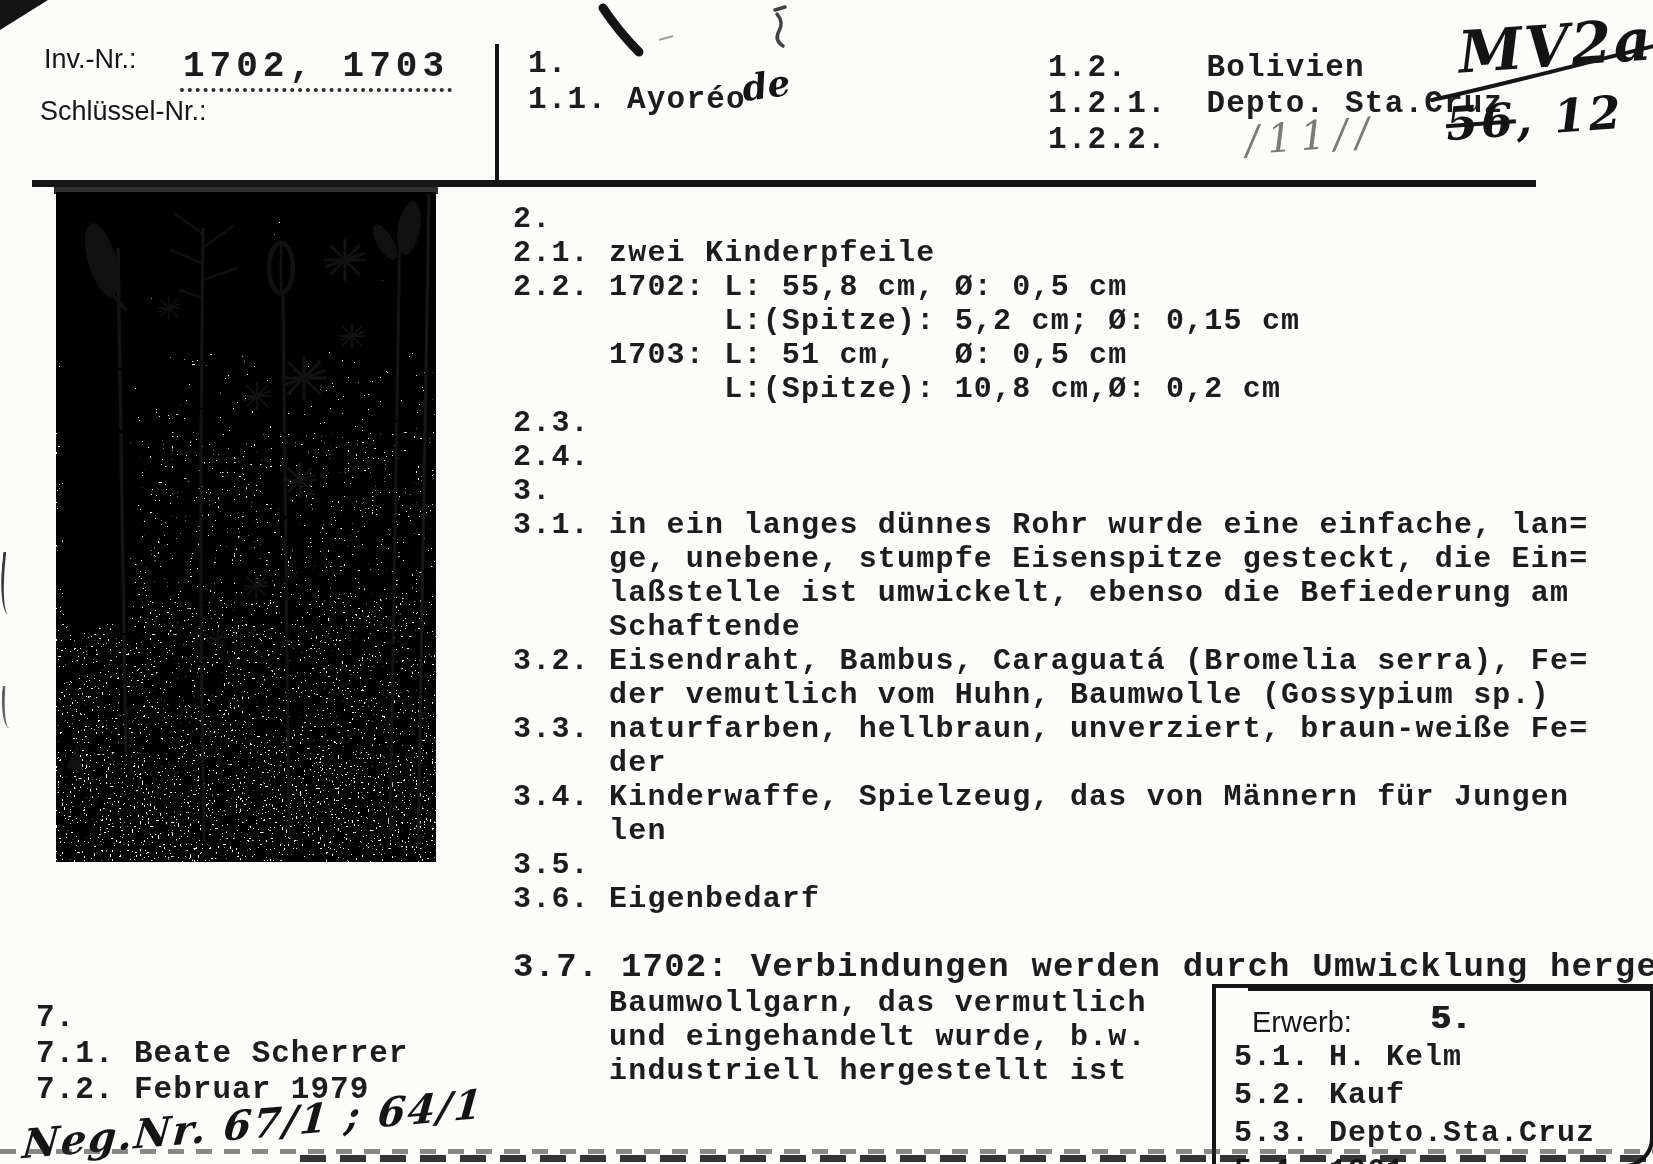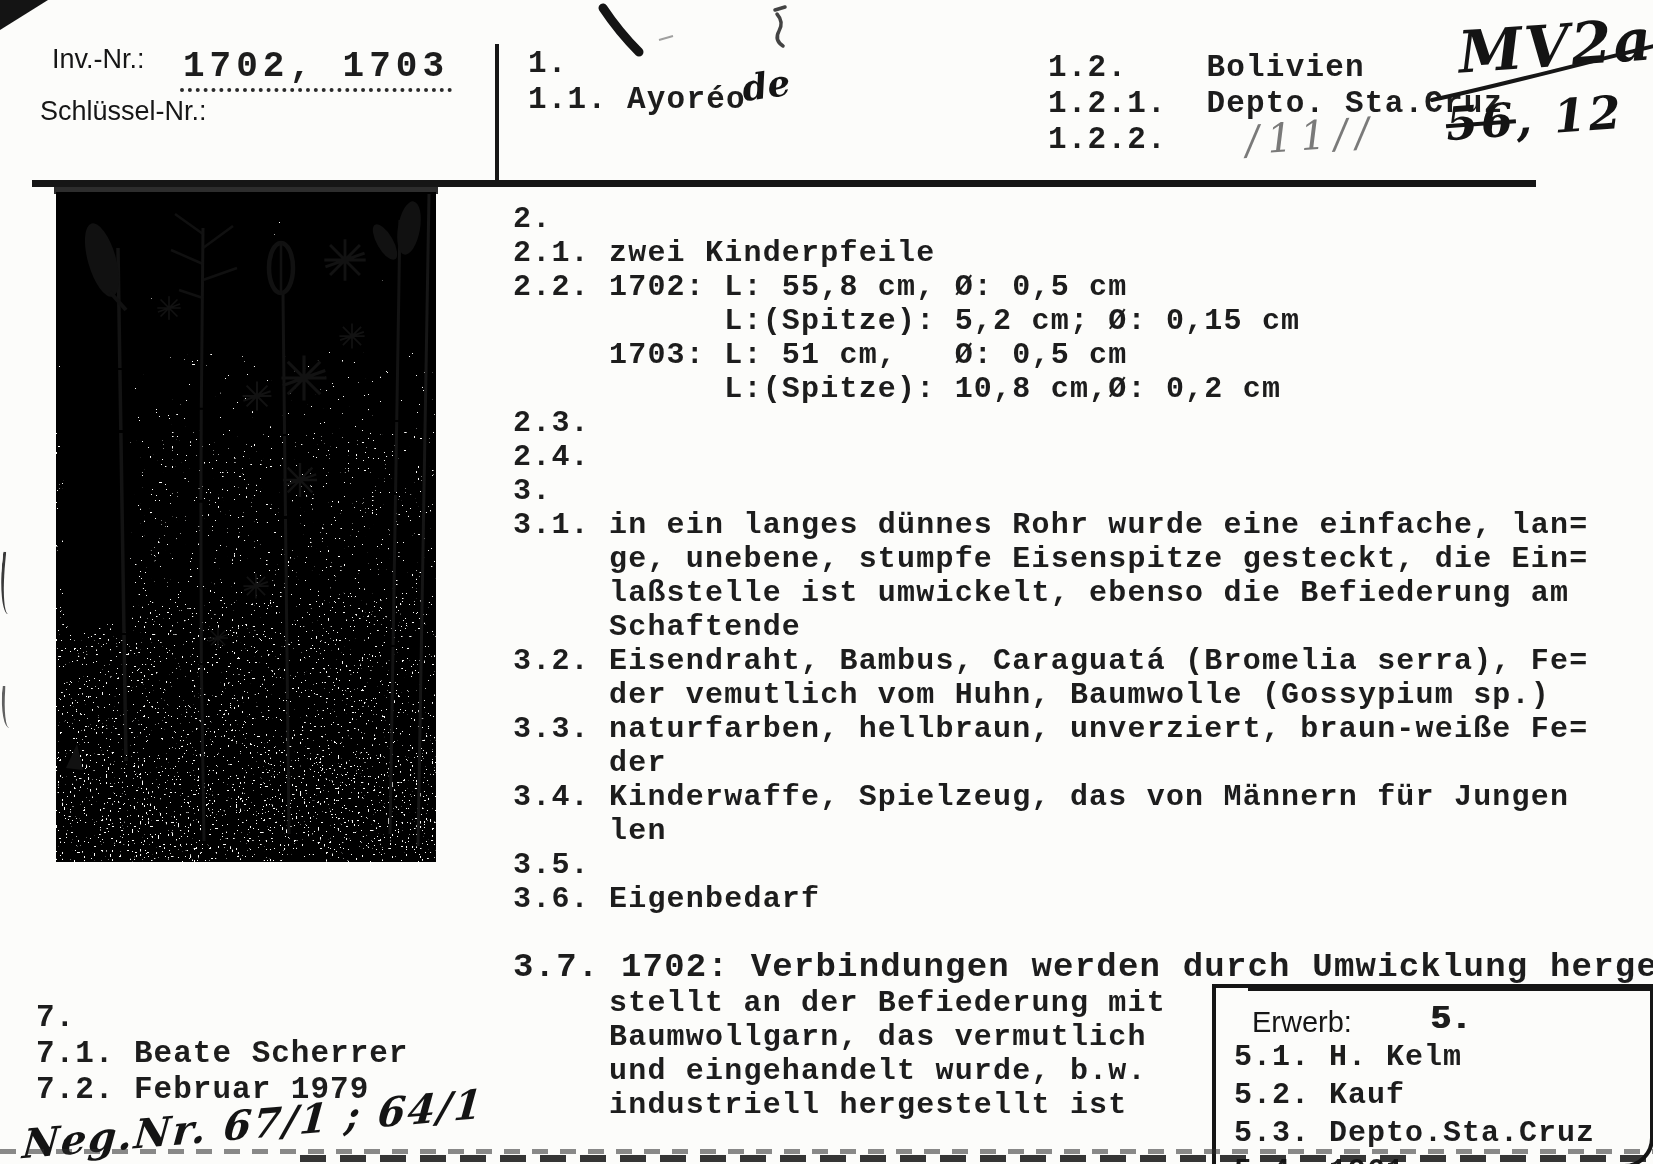--- a/index.html
+++ b/index.html
@@ -41,21 +41,21 @@
   .band{background-repeat:repeat-x;}
   .band1{height:5px;background-image:repeating-linear-gradient(90deg,#2a2a2a 0 16px,transparent 16px 28px);opacity:.55;}
   .band2{height:7px;background-image:repeating-linear-gradient(90deg,#121212 0 26px,transparent 26px 40px);opacity:.85;}
   .arc{border-left:3px solid #3a3a3a;border-radius:0 0 0 90%;}
 </style>
 </head>
 <body>
 
 <div class="abs wedge" style="left:0;top:0"></div>
 
-<div class="abs lbl" style="left:52px;top:44px">Inv.-Nr.:</div>
+<div class="abs lbl" style="left:44px;top:44px">Inv.-Nr.:</div>
 <div class="abs mono inv-value" style="left:183px;top:46px">1702, 1703</div>
 <div class="abs dotted" style="left:180px;top:54px;width:272px;height:34px"></div>
 <div class="abs lbl" style="left:40px;top:96px">Schlüssel-Nr.:</div>
 
 <div class="abs vrule" style="left:495px;top:44px;height:140px"></div>
 <div class="abs hrule" style="left:32px;top:180px;width:1504px"></div>
 
 <svg class="abs" style="left:555px;top:0" width="250" height="70">
   <path d="M48,8 C56,20 70,38 84,52" stroke="#141414" stroke-width="9" stroke-linecap="round" fill="none"></path>
   <path d="M104,40 l14,-4" stroke="#444" stroke-width="2" opacity=".5" fill="none"></path>
@@ -180,21 +180,20 @@
     <div class="tl">3.3. naturfarben, hellbraun, unverziert, braun-weiße Fe=</div>
     <div class="tl">     der</div>
     <div class="tl">3.4. Kinderwaffe, Spielzeug, das von Männern für Jungen</div>
     <div class="tl">     len</div>
     <div class="tl">3.5.</div>
     <div class="tl">3.6. Eigenbedarf</div>
   </div>
 
 <div class="abs mono line37" style="left:513px;top:950px"><span>3.7. 1702: Verbindungen werden dur</span><span class="ul">ch Umwicklung herge=</span></div>
 <div class="abs mono body-block" style="left:513px;top:986px">
-    <div class="tl">     stellt an der Befiederung mit</div>
     <div class="tl">     Baumwollgarn, das vermutlich</div>
     <div class="tl">     und eingehandelt wurde, b.w.</div>
     <div class="tl">     industriell hergestellt ist</div>
   </div>
 
 <div class="abs mono auth-block" style="left:36px;top:1000px">
     <div class="tl">7.</div>
     <div class="tl">7.1. Beate Scherrer</div>
     <div class="tl">7.2. Februar 1979</div>
   </div>

